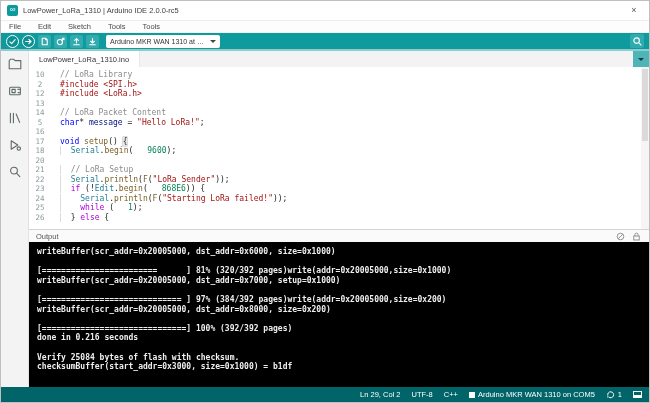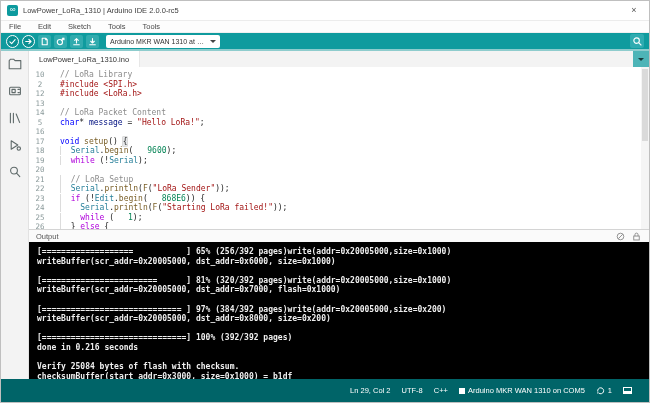--- a/index.html
+++ b/index.html
@@ -88,22 +88,22 @@
   .output-title { font-size:7.5px; color:#555; }
   .oh-spacer { flex:1; }
   .oh-icon { width:11px; height:11px; margin-left:5px; cursor:pointer; }
   .oh-icon svg { width:11px; height:11px; display:block; }
   .console { flex:1; background:#000; color:#efefef; overflow:hidden;
     font-family:"DejaVu Sans Mono", monospace; font-size:8px; font-weight:bold;
     padding:5px 0 0 8px; }
   .console-line { height:9.6px; line-height:9.6px; white-space:pre; }
 
   
-  .statusbar { height:23px; background:#006468; display:flex; align-items:center;
-    padding:0 17px; flex:0 0 auto; color:#fff; font-size:7.5px;text-align:right; }
+  .statusbar { height:15px; background:#006468; display:flex; align-items:center;
+    padding:0 7px; flex:0 0 auto; color:#fff; font-size:7.5px;text-align:right; }
   .sb-spacer { flex:1; }
   .status-item { margin-left:11px; display:flex; align-items:center; gap:3px; white-space:nowrap; }
   .board-chip { width:6px; height:6px; background:#fff; display:inline-block; }
   .status-item svg { width:9px; height:9px; display:block; }
   .panel-toggle-icon { width:9px; height:7px; border:1px solid #fff; position:relative; }
   .panel-toggle-icon i { position:absolute; left:0; right:0; bottom:0; height:2px; background:#fff; display:block; }
 </style>
 </head>
 <body>
 
@@ -229,21 +229,20 @@
         </div>
       <div class="code-line"><span class="gutter">10</span><span class="code-body"><span class="tk-cm">// LoRa Library</span></span></div>
           <div class="code-line"><span class="gutter">2</span><span class="code-body"><span class="tk-st">#include</span><span class="tk-pl"> </span><span class="tk-st">&lt;SPI.h&gt;</span></span></div>
           <div class="code-line"><span class="gutter">12</span><span class="code-body"><span class="tk-st">#include</span><span class="tk-pl"> </span><span class="tk-st">&lt;LoRa.h&gt;</span></span></div>
           <div class="code-line"><span class="gutter">13</span><span class="code-body">&nbsp;</span></div>
           <div class="code-line"><span class="gutter">14</span><span class="code-body"><span class="tk-cm">// LoRa Packet Content</span></span></div>
           <div class="code-line"><span class="gutter">5</span><span class="code-body"><span class="tk-kw">char</span><span class="tk-pl">* </span><span class="tk-vr">message</span><span class="tk-pl"> = </span><span class="tk-st">"Hello LoRa!"</span><span class="tk-pl">;</span></span></div>
           <div class="code-line"><span class="gutter">16</span><span class="code-body">&nbsp;</span></div>
           <div class="code-line"><span class="gutter">17</span><span class="code-body"><span class="tk-kw">void </span><span class="tk-fn">setup</span><span class="tk-pl">() </span><span class="tk-bh">{</span></span></div>
           <div class="code-line"><span class="gutter">18</span><span class="code-body"><span class="tk-gd">  </span><span class="tk-ob">Serial</span><span class="tk-pl">.</span><span class="tk-fn">begin</span><span class="tk-pl">(</span><span class="tk-nm">9600</span><span class="tk-pl">);</span></span></div>
-          <div class="code-line"><span class="gutter">19</span><span class="code-body"><span class="tk-gd">  </span><span class="tk-ct">while</span><span class="tk-pl"> (!</span><span class="tk-ob">Serial</span><span class="tk-pl">);</span></span></div>
           <div class="code-line"><span class="gutter">20</span><span class="code-body">&nbsp;</span></div>
           <div class="code-line"><span class="gutter">21</span><span class="code-body"><span class="tk-gd">  </span><span class="tk-cm">// LoRa Setup</span></span></div>
           <div class="code-line"><span class="gutter">22</span><span class="code-body"><span class="tk-gd">  </span><span class="tk-ob">Serial</span><span class="tk-pl">.</span><span class="tk-fn">println</span><span class="tk-pl">(</span><span class="tk-fn">F</span><span class="tk-pl">(</span><span class="tk-st">"LoRa Sender"</span><span class="tk-pl">));</span></span></div>
           <div class="code-line"><span class="gutter">23</span><span class="code-body"><span class="tk-gd">  </span><span class="tk-ct">if</span><span class="tk-pl"> (!</span><span class="tk-ob">Edit</span><span class="tk-pl">.</span><span class="tk-fn">begin</span><span class="tk-pl">(</span><span class="tk-nm">868E6</span><span class="tk-pl">)) {</span></span></div>
           <div class="code-line"><span class="gutter">24</span><span class="code-body"><span class="tk-gd">    </span><span class="tk-ob">Serial</span><span class="tk-pl">.</span><span class="tk-fn">println</span><span class="tk-pl">(</span><span class="tk-fn">F</span><span class="tk-pl">(</span><span class="tk-st">"Starting LoRa failed!"</span><span class="tk-pl">));</span></span></div>
           <div class="code-line"><span class="gutter">25</span><span class="code-body"><span class="tk-gd">    </span><span class="tk-ct">while</span><span class="tk-pl"> (</span><span class="tk-nm">1</span><span class="tk-pl">);</span></span></div>
           <div class="code-line"><span class="gutter">26</span><span class="code-body"><span class="tk-gd">  </span><span class="tk-pl">} </span><span class="tk-ct">else</span><span class="tk-pl"> {</span></span></div>
         </div>
 
       <div class="output-header">
@@ -256,25 +255,24 @@
           </svg>
         </span>
         <span class="oh-icon">
           <svg viewBox="0 0 12 12">
             <rect x="3" y="5.5" width="6" height="4.3" fill="none" stroke="#8a8a8a" stroke-width="1"></rect>
             <path d="M4.3 5.5 V4 a1.7 1.7 0 0 1 3.4 0 V5.5" fill="none" stroke="#8a8a8a" stroke-width="1"></path>
           </svg>
         </span>
       </div>
       <div class="console" id="console">
-          <div class="console-line">[===================           ] 65% (256/392 pages)write(addr=0x20005000,size=0x1000)</div>
           <div class="console-line">writeBuffer(scr_addr=0x20005000, dst_addr=0x6000, size=0x1000)</div>
           <div class="console-line">&nbsp;</div>
           <div class="console-line">[========================      ] 81% (320/392 pages)write(addr=0x20005000,size=0x1000)</div>
-          <div class="console-line">writeBuffer(scr_addr=0x20005000, dst_addr=0x7000, flash=0x1000)</div>
+          <div class="console-line">writeBuffer(scr_addr=0x20005000, dst_addr=0x7000, setup=0x1000)</div>
           <div class="console-line">&nbsp;</div>
           <div class="console-line">[============================= ] 97% (384/392 pages)write(addr=0x20005000,size=0x200)</div>
           <div class="console-line">writeBuffer(scr_addr=0x20005000, dst_addr=0x8000, size=0x200)</div>
           <div class="console-line">&nbsp;</div>
           <div class="console-line">[==============================] 100% (392/392 pages)</div>
           <div class="console-line">done in 0.216 seconds</div>
           <div class="console-line">&nbsp;</div>
           <div class="console-line">Verify 25084 bytes of flash with checksum.</div>
           <div class="console-line">checksumBuffer(start_addr=0x3000, size=0x1000) = b1df</div>
         </div>

